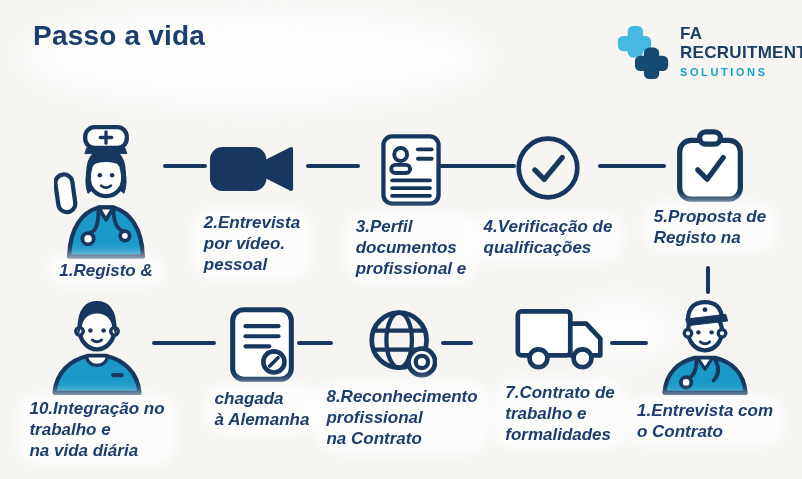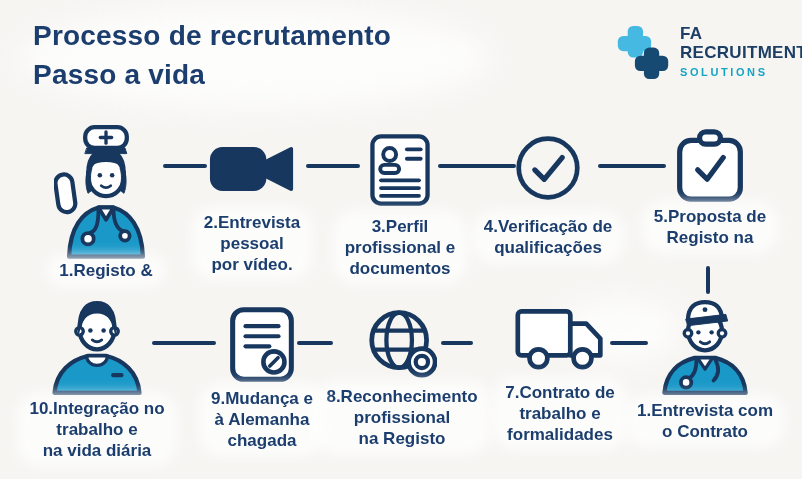--- a/index.html
+++ b/index.html
@@ -16,29 +16,29 @@
 
   
   .logo{position:absolute;left:616px;top:24px;display:flex;gap:10px;align-items:flex-start;z-index:2;}
   .logo-text{display:flex;flex-direction:column;}
   .logo-name{color:#1d3f66;font-weight:700;font-size:17px;line-height:19px;letter-spacing:.3px;}
   .logo-sub{color:#16a3c4;font-weight:700;font-size:11px;line-height:15px;letter-spacing:2.6px;margin-top:3px;}
 
   
   .step{position:absolute;width:170px;display:flex;flex-direction:column;align-items:center;z-index:2;}
   .icon-box{display:flex;align-items:center;justify-content:center;width:100%;}
-  .label{position:relative;text-align:center;color:#1c3e6e;font-weight:700;
-         font-size:17px;line-height:21px;z-index:2;}
+  .label{position:relative;color:#1c3e6e;font-weight:700;
+         font-size:17px;line-height:21px;z-index:2;font-style:italic;}
   .label::before{content:"";position:absolute;left:-12px;right:-12px;top:-5px;bottom:-5px;
                  background:#ffffff;border-radius:22px;filter:blur(6px);opacity:.75;z-index:-1;}
   .ln{position:relative;}
 
   .s1{left:21px;top:120px}   .s1 .icon-box{height:140px}
   .s2{left:167px;top:138px}  .s2 .icon-box{height:62px;margin-bottom:12px}
-  .s3{left:315px;top:128px}  .s3 .icon-box{height:84px;margin-bottom:4px}
+  .s3{left:326px;top:128px}  .s3 .icon-box{height:84px;margin-bottom:4px}
   .s4{left:463px;top:132px}  .s4 .icon-box{height:72px;margin-bottom:12px}
   .s5{left:625px;top:126px}  .s5 .icon-box{height:80px}
   .s6{left:620px;top:296px}  .s6 .icon-box{height:100px;margin-bottom:4px}
   .s7{left:475px;top:306px}  .s7 .icon-box{height:66px;margin-bottom:10px}
   .s8{left:317px;top:306px}  .s8 .icon-box{height:74px;margin-bottom:6px}
   .s9{left:177px;top:304px}  .s9 .icon-box{height:80px;margin-bottom:4px}
   .s10{left:12px;top:296px}  .s10 .icon-box{height:100px;margin-bottom:2px}
 
   
   .conn{position:absolute;height:4px;background:#17375f;border-radius:2px;z-index:1;}
@@ -46,21 +46,20 @@
 </style>
 </head>
 <body>
 
 <div id="canvas">
 
   <div class="blob" style="left:20px;top:8px;width:470px;height:100px;"></div>
   <div class="blob" style="left:560px;top:300px;width:120px;height:60px;"></div>
 
   <div class="title">
-    <div>Processo de recrutamento</div>
     <div>Passo a vida</div>
   </div>
 
   <div class="logo">
     <svg width="54" height="58" viewBox="0 0 60 62">
       <g fill="#46b9e3">
         <rect x="13" y="1" width="17" height="35" rx="6"></rect>
         <rect x="2" y="12" width="37" height="17" rx="6"></rect>
       </g>
       <g fill="#174a72">
@@ -121,44 +120,44 @@
     <div class="icon-box">
       <svg width="86" height="56" viewBox="0 0 90 58">
         <g fill="#17375f" stroke="#17375f" stroke-width="4" stroke-linejoin="round">
           <rect x="3" y="8" width="55" height="42" rx="11"></rect>
           <path d="M60,21 L86,8 L86,50 L60,37 Z"></path>
         </g>
       </svg>
     </div>
     <div class="label">
       <div class="ln">2.Entrevista</div>
+      <div class="ln">por vídeo.</div>
       <div class="ln">pessoal</div>
-      <div class="ln">por vídeo.</div>
     </div>
   </div>
 
   <div class="step s3">
     <div class="icon-box">
       <svg width="62" height="76" viewBox="0 0 72 86">
         <g fill="none" stroke="#17375f" stroke-linecap="round" stroke-linejoin="round">
           <rect x="4" y="4" width="64" height="78" rx="10" fill="#ffffff" stroke-width="5"></rect>
           <circle cx="24" cy="25" r="7.5" stroke-width="4.5"></circle>
           <rect x="13" y="37" width="22" height="9.5" rx="4.75" stroke-width="4.5"></rect>
           <line x1="44" y1="19" x2="60" y2="19" stroke-width="4.5"></line>
           <line x1="44" y1="30" x2="60" y2="30" stroke-width="4.5"></line>
           <line x1="14" y1="55" x2="58" y2="55" stroke-width="4.5"></line>
           <line x1="14" y1="64" x2="58" y2="64" stroke-width="4.5"></line>
           <line x1="14" y1="73" x2="58" y2="73" stroke-width="4.5"></line>
         </g>
       </svg>
     </div>
     <div class="label">
       <div class="ln">3.Perfil</div>
+      <div class="ln">documentos</div>
       <div class="ln">profissional e</div>
-      <div class="ln">documentos</div>
     </div>
   </div>
 
   <div class="step s4">
     <div class="icon-box">
       <svg width="68" height="68" viewBox="0 0 72 72">
         <g fill="none" stroke="#17375f" stroke-linecap="round" stroke-linejoin="round">
           <circle cx="36" cy="36" r="31" stroke-width="5"></circle>
           <path d="M22,38 L32,48 L51,25" stroke-width="5.5"></path>
         </g>
@@ -240,41 +239,40 @@
           <line x1="8" y1="24" x2="60" y2="24" stroke-width="4.5"></line>
           <line x1="8" y1="44" x2="60" y2="44" stroke-width="4.5"></line>
           <circle cx="58" cy="57" r="14" fill="#ffffff" stroke-width="5"></circle>
           <circle cx="58" cy="57" r="6.5" fill="#ffffff" stroke-width="4.5"></circle>
         </g>
       </svg>
     </div>
     <div class="label">
       <div class="ln">8.Reconhecimento</div>
       <div class="ln">profissional</div>
-      <div class="ln">na Registo</div>
+      <div class="ln">na Contrato</div>
     </div>
   </div>
 
   <div class="step s9">
     <div class="icon-box">
       <svg width="68" height="77" viewBox="0 0 74 84">
         <g fill="none" stroke="#17375f" stroke-linecap="round" stroke-linejoin="round">
           <rect x="5" y="4" width="64" height="76" rx="12" fill="#ffffff" stroke-width="5.5"></rect>
           <line x1="19" y1="22" x2="55" y2="22" stroke-width="4.5"></line>
           <line x1="19" y1="33" x2="55" y2="33" stroke-width="4.5"></line>
           <line x1="19" y1="44" x2="45" y2="44" stroke-width="4.5"></line>
           <circle cx="50" cy="61" r="11.5" fill="#ffffff" stroke-width="5"></circle>
           <line x1="45.5" y1="65.5" x2="54.5" y2="56.5" stroke-width="4"></line>
         </g>
       </svg>
     </div>
     <div class="label">
-      <div class="ln">9.Mudança e</div>
+      <div class="ln">chagada</div>
       <div class="ln">à Alemanha</div>
-      <div class="ln">chagada</div>
     </div>
   </div>
 
   <div class="step s10">
     <div class="icon-box">
       <svg width="104" height="97" viewBox="0 0 110 102">
         <g stroke="#17375f" stroke-linecap="round" stroke-linejoin="round">
           <path d="M10,100 C12,77 28,65 45,61 L65,61 C82,65 98,77 100,100 Z" fill="#1a99c8" stroke-width="4.5"></path>
           <path d="M44,61 a11,10 0 0 0 22,0 Z" fill="#ffffff" stroke-width="3.5"></path>
           <rect x="70" y="79" width="13" height="4.5" rx="2" fill="#17375f" stroke="none"></rect>

